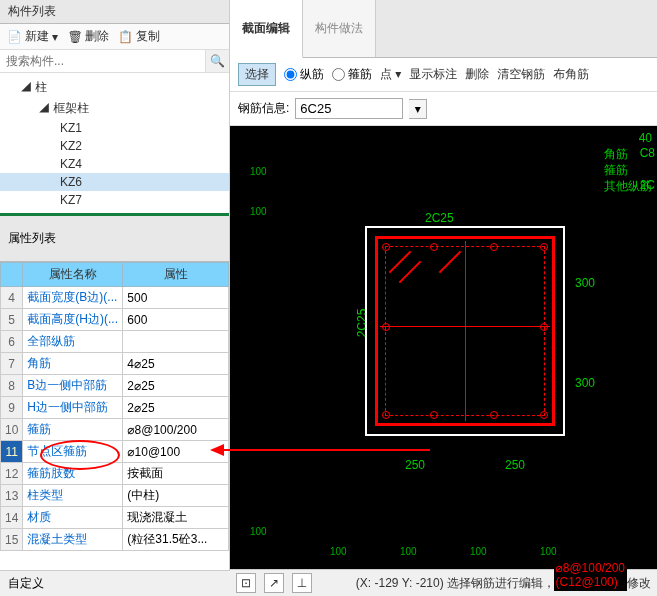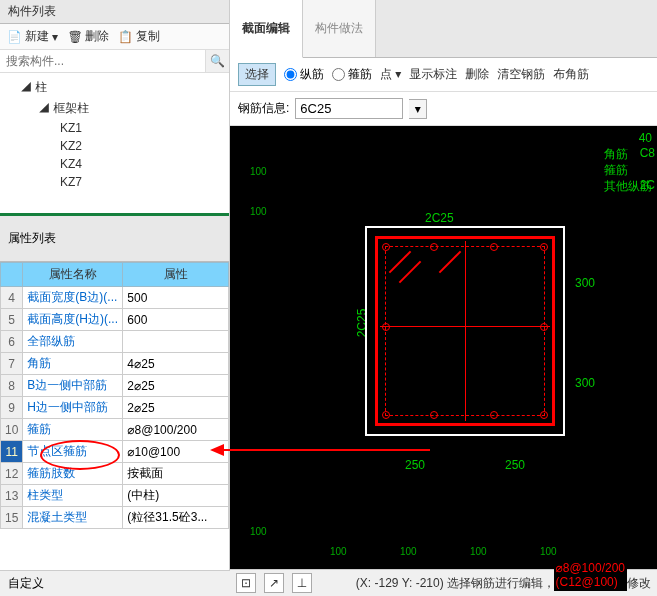--- a/index.html
+++ b/index.html
@@ -74,20 +74,21 @@
     <div class="search-btn">
         <span>🔍</span>
       </div>
   </div>
   <div class="tree">
     <div class="tree-item l1">◢ <span>柱</span></div>
     <div class="tree-item l2">◢ <span>框架柱</span></div>
     <div class="tree-item l3">KZ1</div>
     <div class="tree-item l3">KZ2</div>
     <div class="tree-item l3">KZ4</div>
+    <div class="tree-item l3 sel">KZ6</div>
     <div class="tree-item l3">KZ7</div>
   </div>
   <div class="prop-hdr">属性列表</div>
   <table class="ptable">
     <tbody>
         <tr>
           <th></th>
           <th>属性名称</th>
           <th>属性</th>
         </tr>
@@ -135,20 +136,25 @@
         </tr>
         <tr>
           <td>12</td>
           <td>箍筋肢数</td>
           <td>按截面</td>
         </tr>
         <tr>
           <td>13</td>
           <td>柱类型</td>
           <td>(中柱)</td>
+        </tr>
+        <tr>
+          <td>14</td>
+          <td>材质</td>
+          <td>现浇混凝土</td>
         </tr>
         <tr>
           <td>15</td>
           <td>混凝土类型</td>
           <td>(粒径31.5砼3...</td>
         </tr>
       </tbody>
   </table>
   <div class="btm">自定义</div>
 </div>

